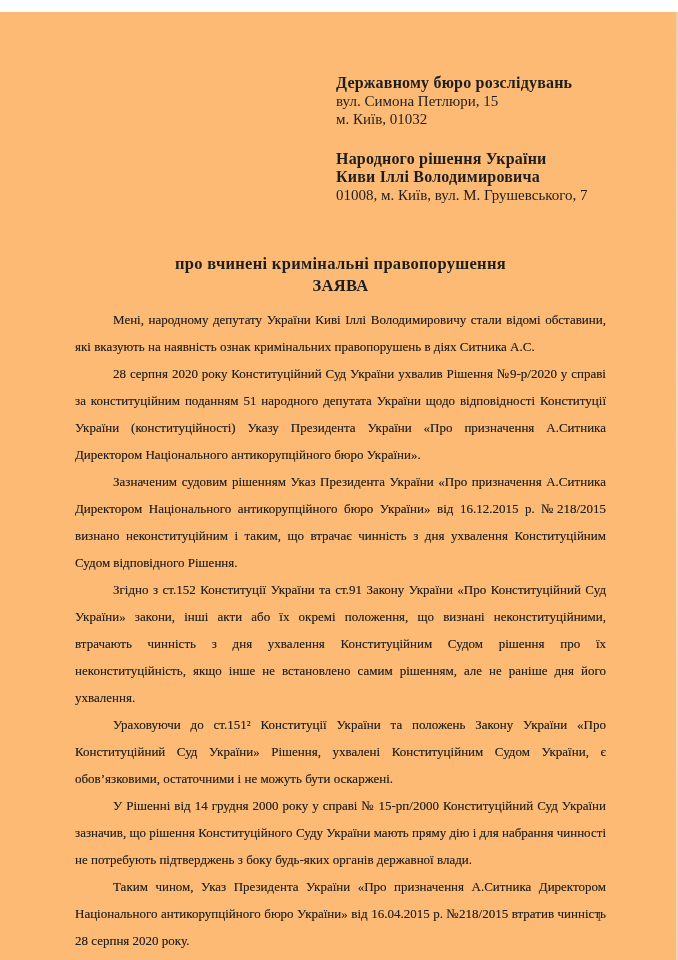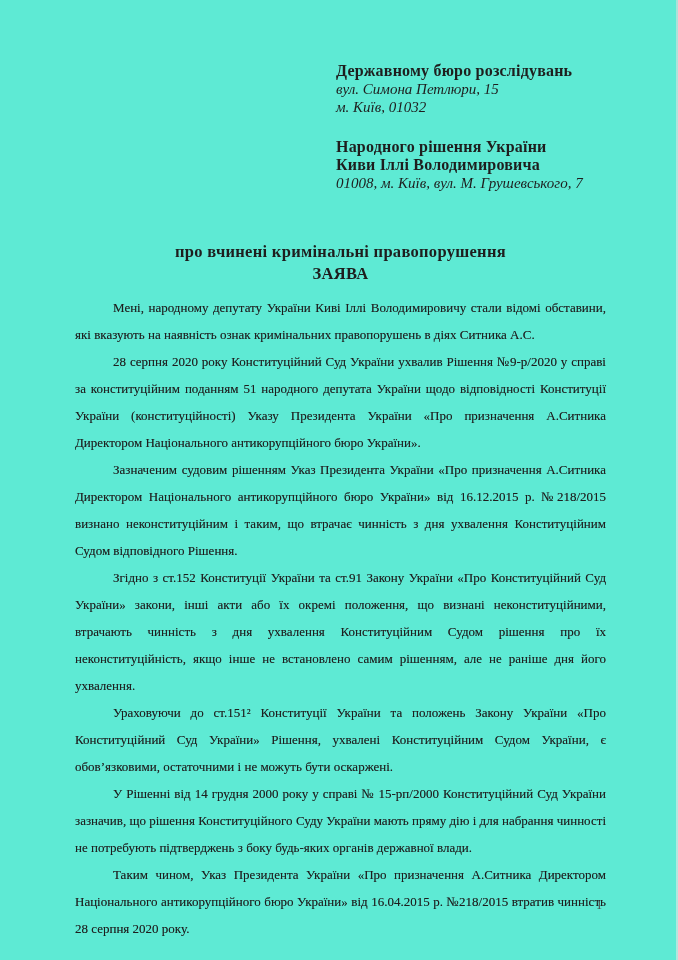--- a/index.html
+++ b/index.html
@@ -7,40 +7,41 @@
   body {
     position: relative;
     overflow: hidden;
     background: #ffffff;
     font-family: "Liberation Serif", serif;
     color: #1e1e1e;
   }
   .page {
     position: absolute;
     inset: 0;
-    background: #5eead4;
+    background: #fdba74;
+    margin-top: 12px;
   }
   
   .scan-edge {
     position: absolute;
     top: 0; right: 0;
     width: 2px; height: 100%;
     background: linear-gradient(to bottom, #dcdcdc, #efefef 40%, #e6e6e6);
     opacity: 0.6;
   }
   .address {
     position: absolute;
     left: 336px;
     top: 62px;
     width: 336px;
     font-size: 15.5px;
     line-height: 18px;
   }
   .addr-bold { font-weight: bold; font-size: 16px; letter-spacing: 0.2px; }
-  .addr-italic { font-style: italic; font-size: 15px; }
+  .addr-italic { font-size: 15px; }
   .addr-block2 { margin-top: 22px; }
   .title-block {
     position: absolute;
     left: 75px;
     top: 241px;
     width: 531px;
     text-align: center;
     font-weight: bold;
     font-size: 16.5px;
     line-height: 22px;

